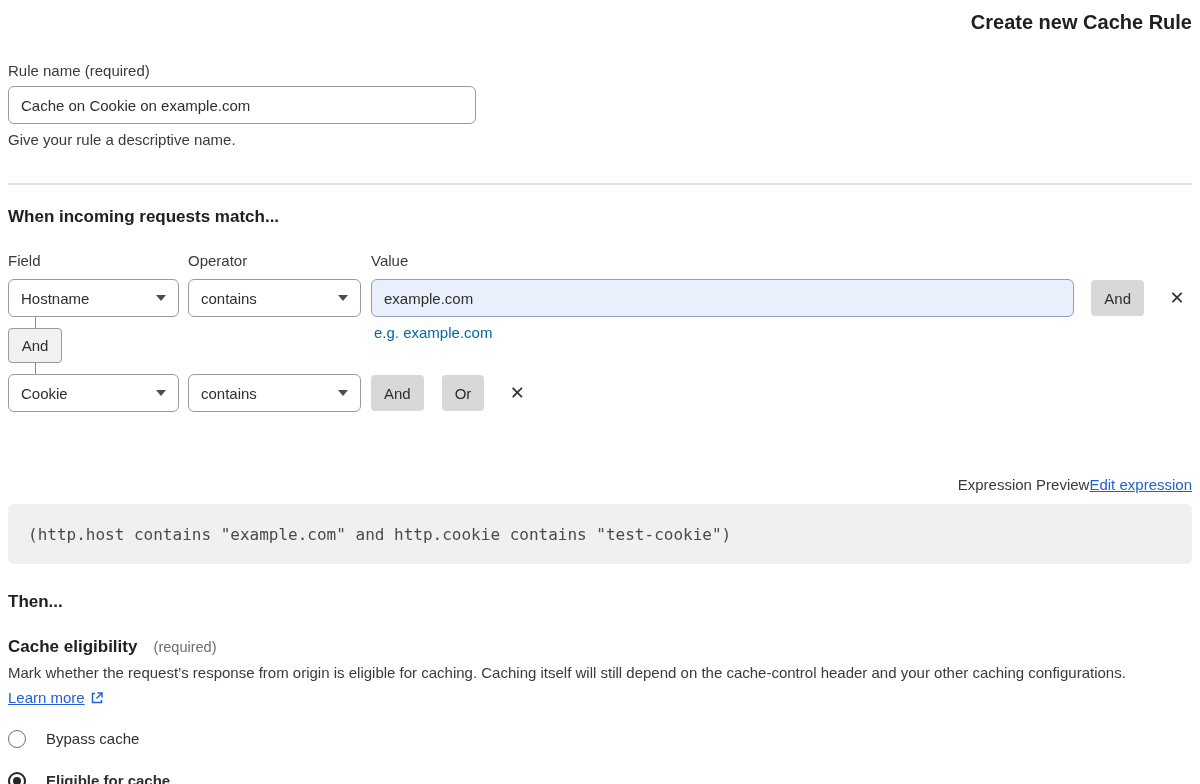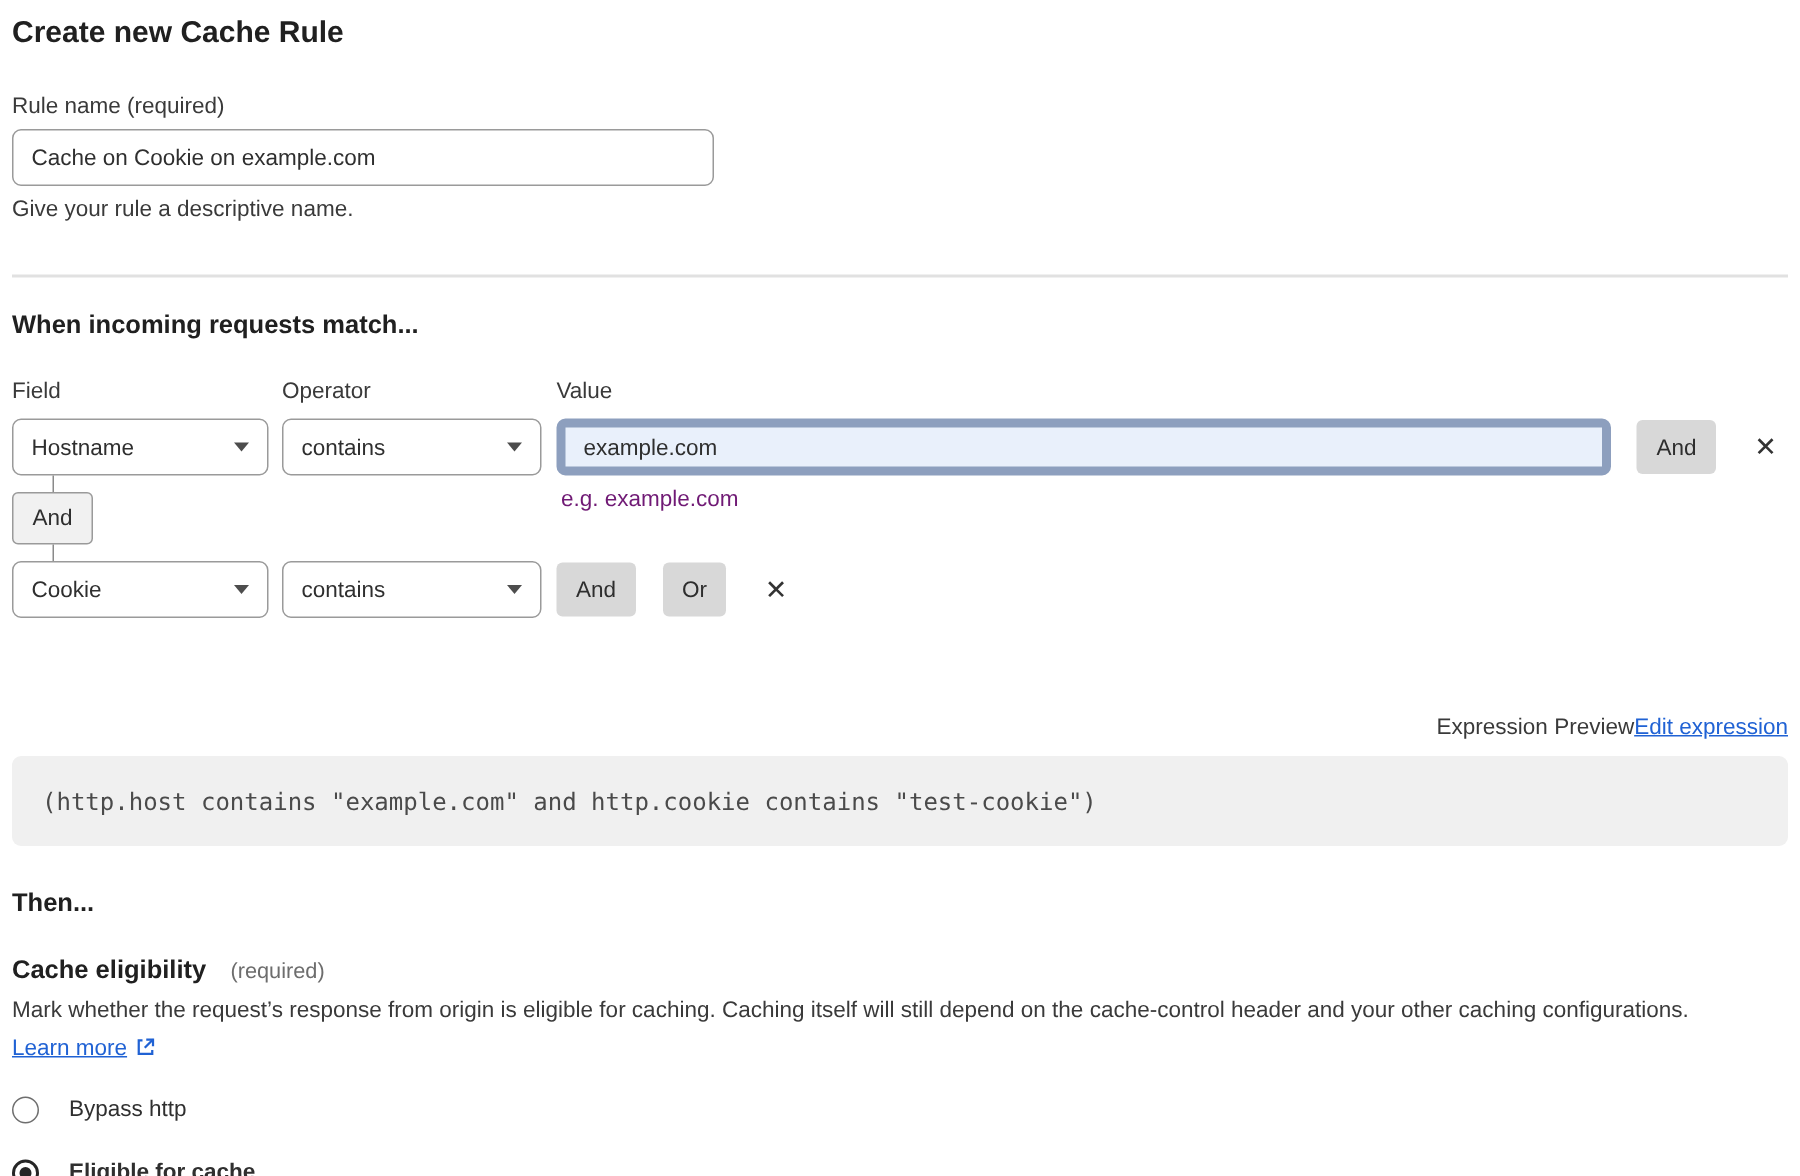--- a/index.html
+++ b/index.html
@@ -9,21 +9,21 @@
     padding: 8px 8px 0 8px;
     background: #ffffff;
     font-family: "Liberation Sans", sans-serif;
     font-size: 15px;
     color: #3a3a3a;
     overflow: hidden;
   }
 
   .page-title {
     font-size: 20px; font-weight: 700; color: #202020;
-    line-height: 24px; margin: 2px 0 0 0;
+    line-height: 24px; margin: 2px 0 0 0; text-align: right;
   }
 
   .field-label { margin-top: 27px; line-height: 20px; color: #3a3a3a; }
 
   .rule-input {
     display: block; margin-top: 5px; width: 468px; height: 38px;
     border: 1px solid #9a9a9a; border-radius: 6px;
     padding: 0 12px; font-family: "Liberation Sans", sans-serif;
     font-size: 15px; color: #2f2f2f; background: #fff; outline: none;
   }
@@ -54,28 +54,28 @@
   .sel-field { width: 171px; margin-right: 9px; }
   .sel-op { width: 173px; margin-right: 10px; }
   .caret {
     width: 0; height: 0; margin-left: 8px;
     border-left: 5px solid transparent; border-right: 5px solid transparent;
     border-top: 6px solid #4d4d4d;
   }
 
   .value-col { flex: 1; position: relative; margin-right: 17px; }
   .value-input {
-    width: 100%; height: 38px; border: 6px solid #a21caf; border-radius: 6px;
+    width: 100%; height: 38px; border: 1px solid #a21caf; border-radius: 6px;
     padding: 0 12px; font-family: "Liberation Sans", sans-serif;
     font-size: 15px; color: #2f2f2f; background: #fff; outline: none;
   }
   .value-input.highlight { background: #e9f0fb; border-color: #8d9fbe; }
   .hint {
     position: absolute; left: 3px; top: 44px;
-    white-space: nowrap; line-height: 20px; color: #701a75;
+    white-space: nowrap; line-height: 20px; color: #0369a1;
   }
 
   .actions { display: flex; gap: 18px; align-items: center; margin-top: 1px; }
   .chip-btn {
     height: 36px; padding: 0 13px; background: #d8d8d8;
     border: none; border-radius: 4px;
     font-family: "Liberation Sans", sans-serif; font-size: 15px;
     color: #2e2e2e; cursor: pointer;
   }
   .x-btn {
@@ -203,19 +203,19 @@
 <p class="desc"><span>Mark whether the request’s response from origin is eligible for caching. Caching itself will still depend on the cache-control header and your other caching configurations.</span>
   <a class="link">Learn more</a><span class="ext-icon"><svg width="14" height="14" viewBox="0 0 14 14" fill="none" stroke="#2062d4" stroke-width="1.5">
         <path d="M5 2.5 H2.5 V11.5 H11.5 V9"></path>
         <path d="M7.5 2 H12 V6.5"></path>
         <path d="M12 2 L6.5 7.5"></path>
       </svg></span>
 </p>
 
 <div class="option first">
   <span class="radio"></span>
-  <span class="option-label">Bypass http</span>
+  <span class="option-label">Bypass cache</span>
 </div>
 
 <div class="option selected">
   <span class="radio"></span>
   <span class="option-label">Eligible for cache</span>
 </div>
 
 </body></html>

